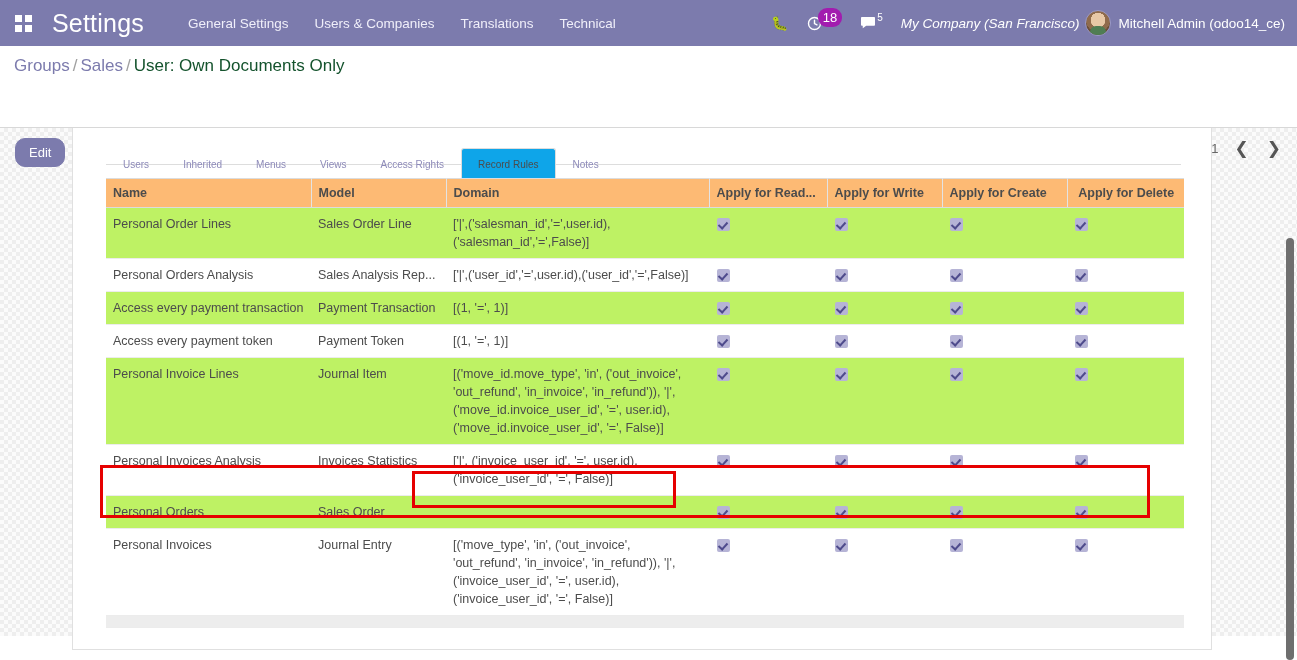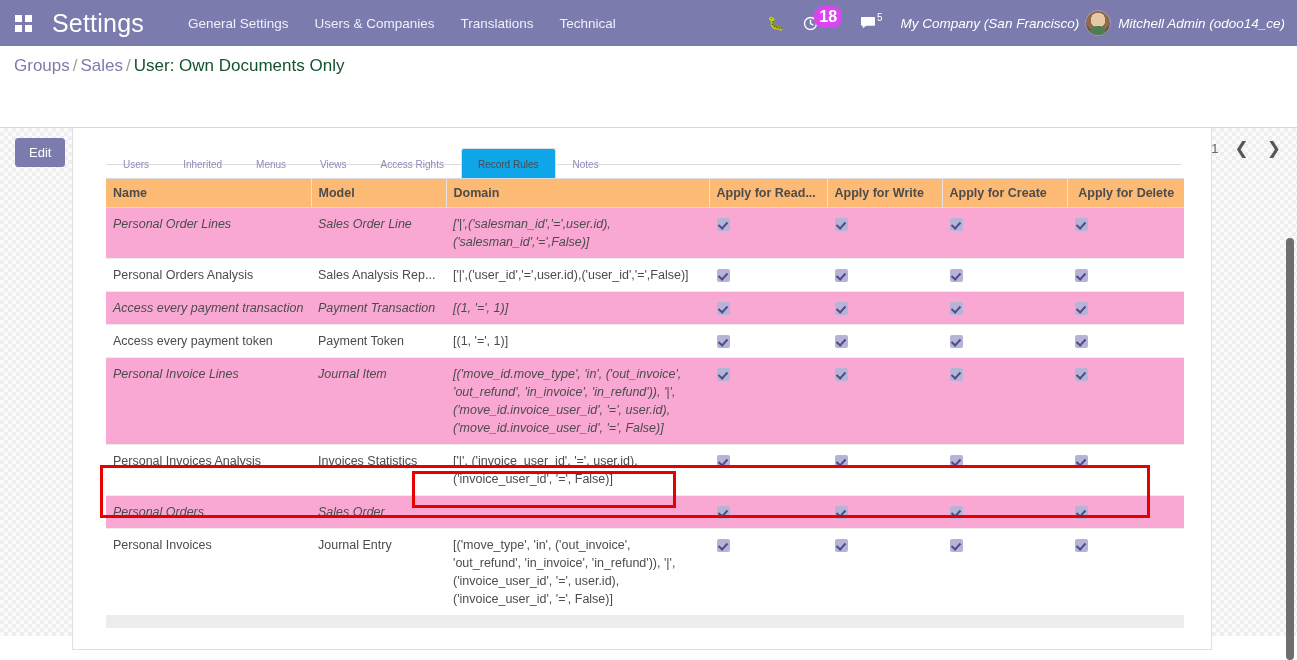--- a/index.html
+++ b/index.html
@@ -50,36 +50,36 @@
   .nav-right {
     margin-left: auto; display: flex; align-items: center;
     padding-right: 12px;
   }
   .sys-icon {
     margin-right: 18px; position: relative;
     display: flex; align-items: center; cursor: pointer;
     color: #ffffff;
   }
   .badge-pill {
-    background: #d946ef; color: #fff;
-    font-size: 16px; line-height: 1;
+    background: #a21caf; color: #fff;
+    font-size: 13px; line-height: 1;
     padding: 3px 5px 3px 5px; border-radius: 9px;
     margin-left: -4px; position: relative; top: -6px;
-    font-weight: bold;
+    font-weight: normal;
   }
   .badge-sup {
     font-size: 10px; color: #ffffff; position: relative; top: -6px;
     margin-left: 1px;
   }
   .company-name {
     font-size: 13.5px; color: #ffffff; margin-right: 6px; cursor: pointer;
     white-space: nowrap;
     font-style: italic;
   }
-  .user-zone { display: flex; align-items: center; cursor: pointer; font-style: italic; }
+  .user-zone { display: flex; align-items: center; cursor: pointer; }
   .avatar {
     width: 26px; height: 26px; border-radius: 50%;
     background: radial-gradient(circle at 50% 38%, #e7c8a6 0 38%, #8f6b4c 39% 62%, #6b4e37 63% 100%);
     border: 1px solid #9a99c6;
     margin-right: 7px;
     overflow: hidden; position: relative;
   }
   .avatar::after {
     content:""; position:absolute; left:4px; right:4px; bottom:0; height:9px;
     background:#4f7d53; border-radius: 6px 6px 0 0;
@@ -98,21 +98,21 @@
     font-size: 17px; color: #4c4c4c;
   }
   .breadcrumb .crumb-link { color: #7c7bad; cursor: pointer; }
   .breadcrumb .crumb-sep { color: #a0a0a0; margin: 0 3px; }
   .breadcrumb .crumb-active { color: #14532d; margin-top: 8px; }
 
   .btn-row { position: absolute; left: 15px; top: 92px; display: flex; }
   .btn {
     font-size: 13px; padding: 5px 13px;
     border: 1px solid #d8d8d8; background: #ffffff; color: #4c4c4c;
-    border-radius: 3px; cursor: pointer; line-height: 17px;
+    border-radius: 10px; cursor: pointer; line-height: 17px;
   }
   .btn-primary {
     background: #7c7bad; border-color: #7c7bad; color: #ffffff;
     margin-right: 7px;
   }
   .action-btn {
     position: absolute; left: 551px; top: 92px;
     font-size: 13px; padding: 5px 11px;
     border: 1px solid #d8d8d8; background: #ffffff; color: #4c4c4c;
     border-radius: 3px; cursor: pointer; line-height: 17px;
@@ -181,21 +181,21 @@
   }
   table.olist thead th:last-child { border-right: none; text-align: center; }
   table.olist tbody td {
     border-bottom: 1px solid #ececec;
     font-size: 12.5px; color: #4c4c4c;
     padding: 7px 6px 7px 7px;
     vertical-align: top;
     line-height: 18px;
     word-wrap: break-word;
   }
-  tr.alt td { background: #f9a8d4; font-style: italic; }
+  tr.alt td { background: #bef264; }
   .dom { white-space: pre-line; }
   .cbcell { text-align: left; padding-left: 8px !important; }
   .odoo-check {
     display: inline-block; width: 13px; height: 13px;
     background: #b6b4d6;
     border-radius: 2px;
     position: relative;
     vertical-align: middle;
     cursor: pointer;
   }

